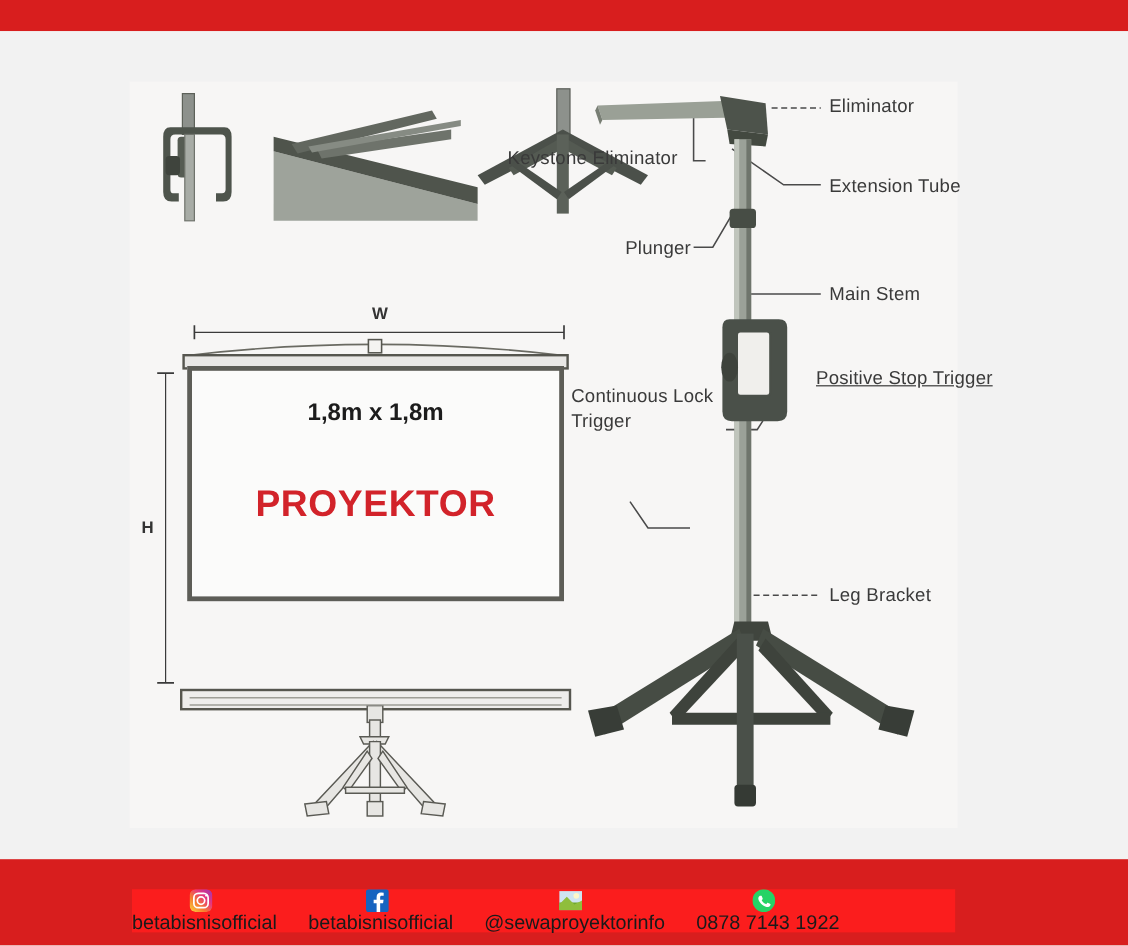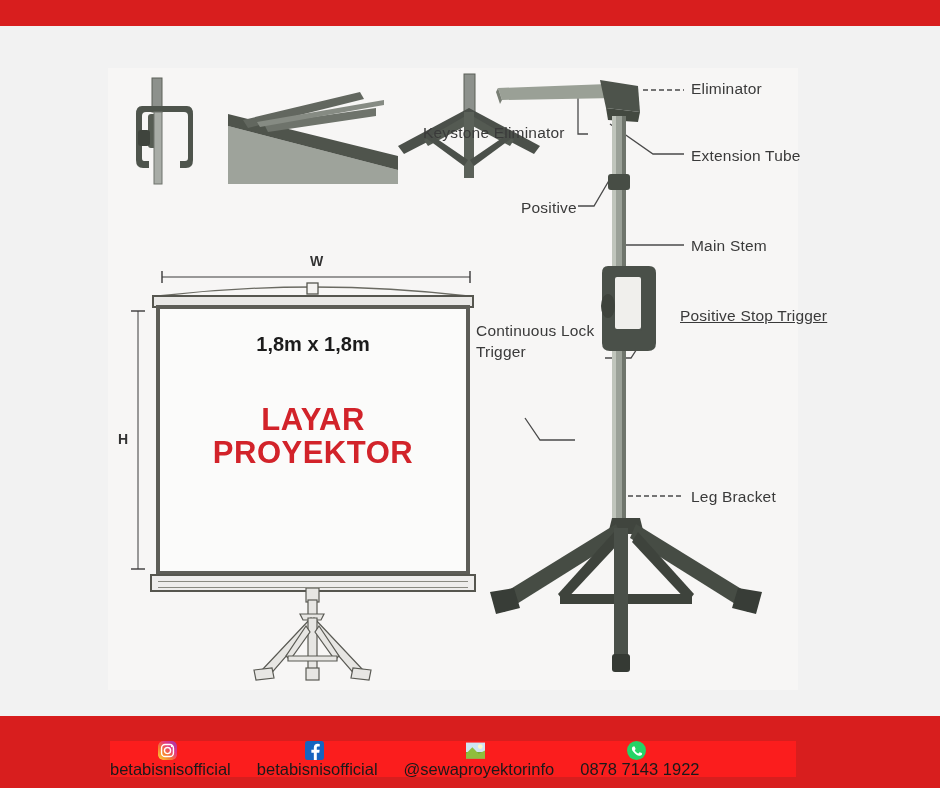--- a/index.html
+++ b/index.html
@@ -21,21 +21,21 @@
   }
   
   .detail-strip{position:absolute;left:0;top:0;width:690px;height:135px;}
   .lbl{
     position:absolute;color:#3a3a3a;font-size:15.5px;letter-spacing:.2px;
     white-space:nowrap;font-family:"Liberation Sans", sans-serif;
   }
   
   .screen-wrap{position:absolute;left:10px;top:195px;width:370px;height:420px;}
   .screen-body{
-    position:absolute;left:38px;top:42px;width:314px;height:270px;
+    position:absolute;left:38px;top:42px;width:314px;height:196px;
     background:#fbfbfa;border:4px solid #5d5d57;box-sizing:border-box;
   }
   .case-top{
     position:absolute;left:34px;top:32px;width:322px;height:13px;
     background:#e9e8e6;border:2px solid #56564f;box-sizing:border-box;
   }
   .case-bot{
     position:absolute;left:32px;top:311px;width:326px;height:18px;
     background:#eeedec;border:2px solid #56564f;box-sizing:border-box;
   }
@@ -115,21 +115,21 @@
         <path d="M361 46 L406 72 L402 78 L361 56 Z" fill="#545a52"></path>
         <rect x="356" y="44" width="10" height="66" fill="#5b6159"></rect>
         <path d="M318 70 L356 98 L360 92 L322 66 Z" fill="#4b504a"></path>
         <path d="M404 70 L366 98 L362 92 L400 66 Z" fill="#4b504a"></path>
       </g>
     </svg>
 
     <div class="lbl" style="left:315px;top:56px;">Keystone Eliminator</div>
     <div class="lbl" style="left:583px;top:12px;">Eliminator</div>
     <div class="lbl" style="left:583px;top:79px;">Extension Tube</div>
-    <div class="lbl" style="left:413px;top:131px;">Positive</div>
+    <div class="lbl" style="left:413px;top:131px;">Plunger</div>
     <div class="lbl" style="left:583px;top:169px;">Main Stem</div>
     <div class="lbl" style="left:572px;top:239px;text-decoration:underline;">Positive Stop Trigger</div>
     <div class="lbl" style="left:368px;top:254px;">Continuous Lock</div>
     <div class="lbl" style="left:368px;top:275px;">Trigger</div>
     <div class="lbl" style="left:583px;top:420px;">Leg Bracket</div>
 
     <svg style="position:absolute;left:0;top:0;width:690px;height:622px;" viewBox="0 0 690 622">
       <g stroke="#4a4a4a" stroke-width="1.3" fill="none">
 
         <path d="M470 22 L470 66 L480 66"></path>
@@ -169,21 +169,20 @@
       <svg class="hanger" viewBox="0 0 314 16">
         <path d="M2 15 Q157 -3 312 15" fill="none" stroke="#6a6a62" stroke-width="1.3"></path>
         <rect x="151" y="2" width="11" height="11" fill="#f4f3f1" stroke="#56564f" stroke-width="1.3"></rect>
       </svg>
 
       <div class="case-top"></div>
 
       <div class="screen-body">
         <div class="screen-size">1,8m x 1,8m</div>
         <div class="screen-title">
-          <div>LAYAR</div>
           <div>PROYEKTOR</div>
         </div>
       </div>
 
       <div class="case-bot"></div>
 
       <svg class="tripod-small" viewBox="0 0 150 95">
         <g stroke="#5a5a54" stroke-width="1.2" fill="#e7e6e3">
           <rect x="68" y="0" width="13" height="14"></rect>
           <rect x="70" y="12" width="9" height="18"></rect>

